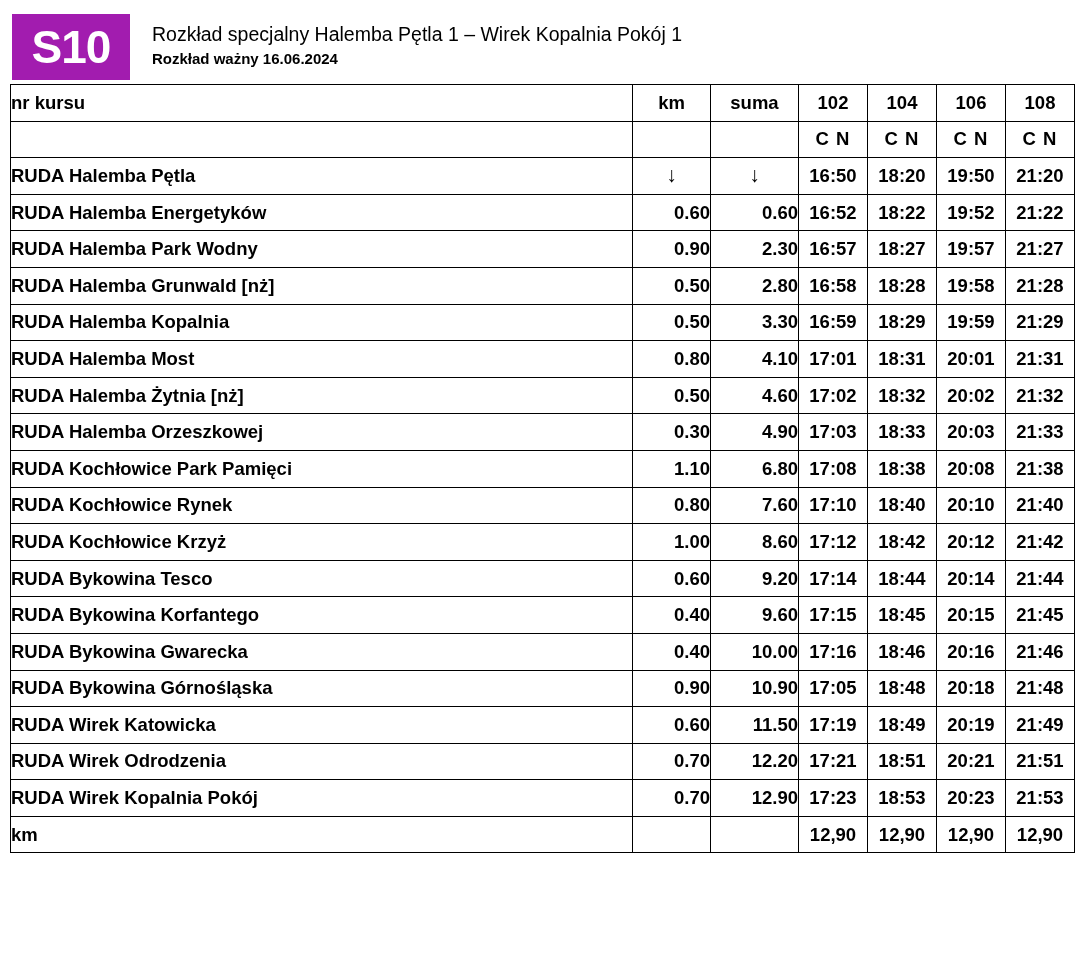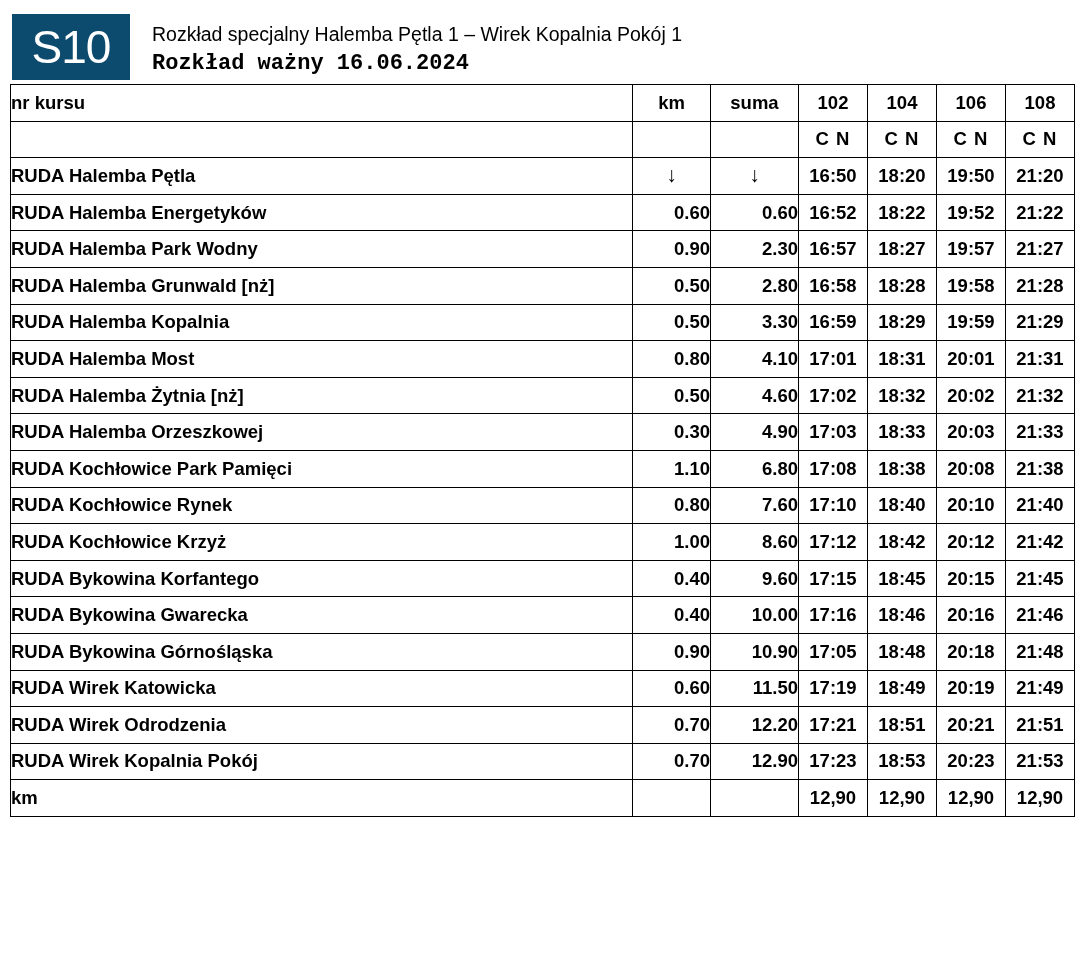--- a/index.html
+++ b/index.html
@@ -26,46 +26,45 @@
   .header {
     display: flex;
     align-items: flex-start;
     padding: 14px 0 0 12px;
     height: 84px;
     box-sizing: border-box;
   }
   .line-badge {
     width: 118px;
     height: 66px;
-    background: #0c4a6e;
+    background: #a21caf;
     color: #ffffff;
     font-size: 46px;
-    font-weight: normal;
+    font-weight: bold;
     display: flex;
     align-items: center;
     justify-content: center;
     letter-spacing: -1px;
     flex: none;
   }
   .header-text {
     margin-left: 22px;
     padding-top: 6px;
   }
   .header-title {
     font-size: 19.5px;
     font-weight: normal;
     line-height: 1.45;
     white-space: nowrap;
   }
   .header-valid {
-    font-size: 22px;
+    font-size: 15px;
     font-weight: bold;
     line-height: 1.45;
     white-space: nowrap;
-    font-family: Liberation Mono, monospace;
   }
 
   
   .table-wrap {
     padding: 0 10px 0 10px;
     box-sizing: border-box;
   }
   table.schedule {
     border-collapse: collapse;
     width: 850px;
@@ -255,20 +254,29 @@
           <tr>
             <td class="stop">RUDA Kochłowice Krzyż</td>
             <td class="num">1.00</td>
             <td class="num">8.60</td>
             <td class="center">17:12</td>
             <td class="center">18:42</td>
             <td class="center">20:12</td>
             <td class="center">21:42</td>
           </tr>
           <tr>
+            <td class="stop">RUDA Bykowina Tesco</td>
+            <td class="num">0.60</td>
+            <td class="num">9.20</td>
+            <td class="center">17:14</td>
+            <td class="center">18:44</td>
+            <td class="center">20:14</td>
+            <td class="center">21:44</td>
+          </tr>
+          <tr>
             <td class="stop">RUDA Bykowina Korfantego</td>
             <td class="num">0.40</td>
             <td class="num">9.60</td>
             <td class="center">17:15</td>
             <td class="center">18:45</td>
             <td class="center">20:15</td>
             <td class="center">21:45</td>
           </tr>
           <tr>
             <td class="stop">RUDA Bykowina Gwarecka</td>

